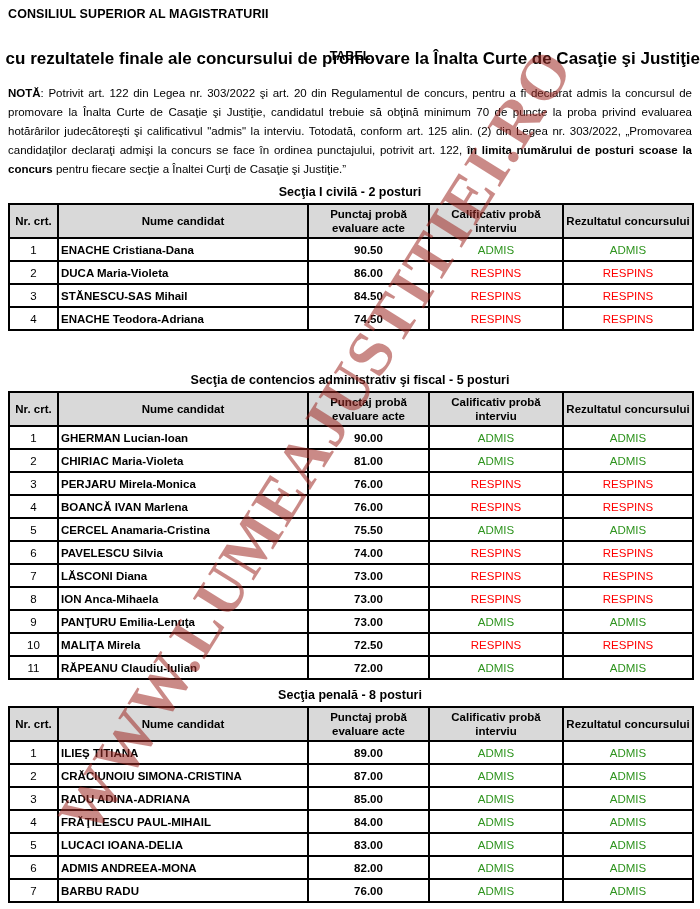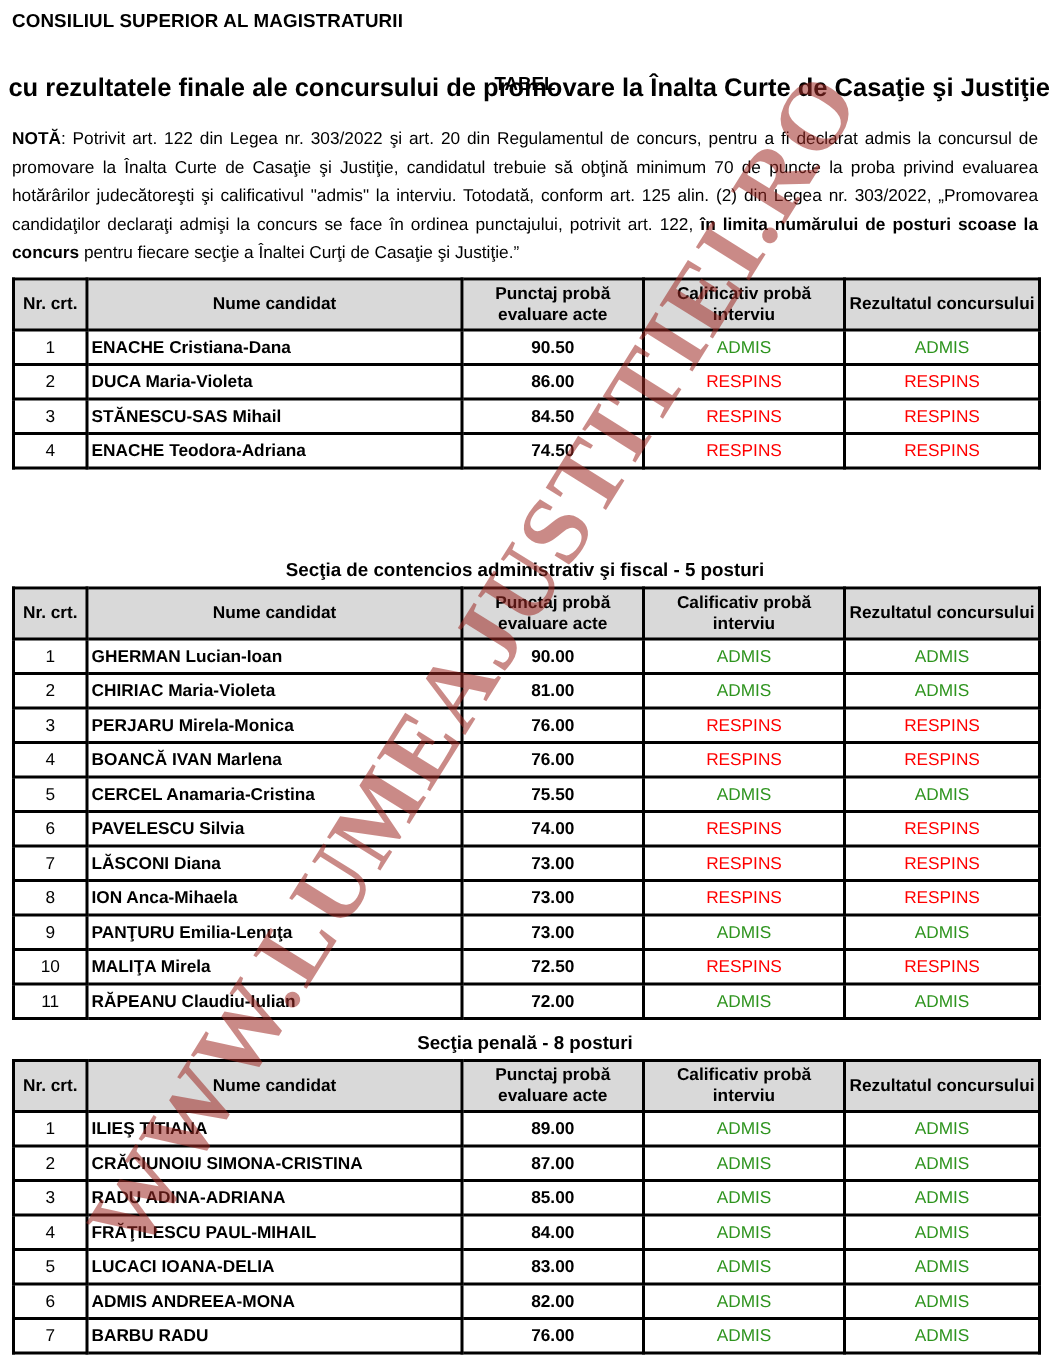--- a/index.html
+++ b/index.html
@@ -64,20 +64,21 @@
 </head>
 <body>
 
 <div class="page">
   <div class="org">CONSILIUL SUPERIOR AL MAGISTRATURII</div>
   <div class="title">TABEL</div>
   <div class="subtitle">cu rezultatele finale ale concursului de promovare la Înalta Curte de Casaţie şi Justiţie</div>
   <p class="note"><b>NOTĂ</b><span>: Potrivit art. 122 din Legea nr. 303/2022 şi art. 20 din Regulamentul de concurs, pentru a fi declarat admis la concursul de promovare la Înalta Curte de Casaţie şi Justiţie, candidatul trebuie să obţină minimum 70 de puncte la proba privind evaluarea hotărârilor judecătoreşti şi calificativul "admis" la interviu. Totodată, conform art. 125 alin. (2) din Legea nr. 303/2022, „Promovarea candidaţilor declaraţi admişi la concurs se face în ordinea punctajului, potrivit art. 122, </span><b>în limita numărului de posturi scoase la concurs</b><span> pentru fiecare secţie a Înaltei Curţi de Casaţie şi Justiţie.”</span></p>
   <div id="sections">
       <div class="section sec0">
+        <div class="section-title">Secţia I civilă - 2 posturi</div>
         <table class="results">
           <colgroup>
             <col style="width: 49px;">
             <col style="width: 250px;">
             <col style="width: 121px;">
             <col style="width: 134px;">
             <col style="width: 130px;">
           </colgroup>
           <thead>
             <tr>

